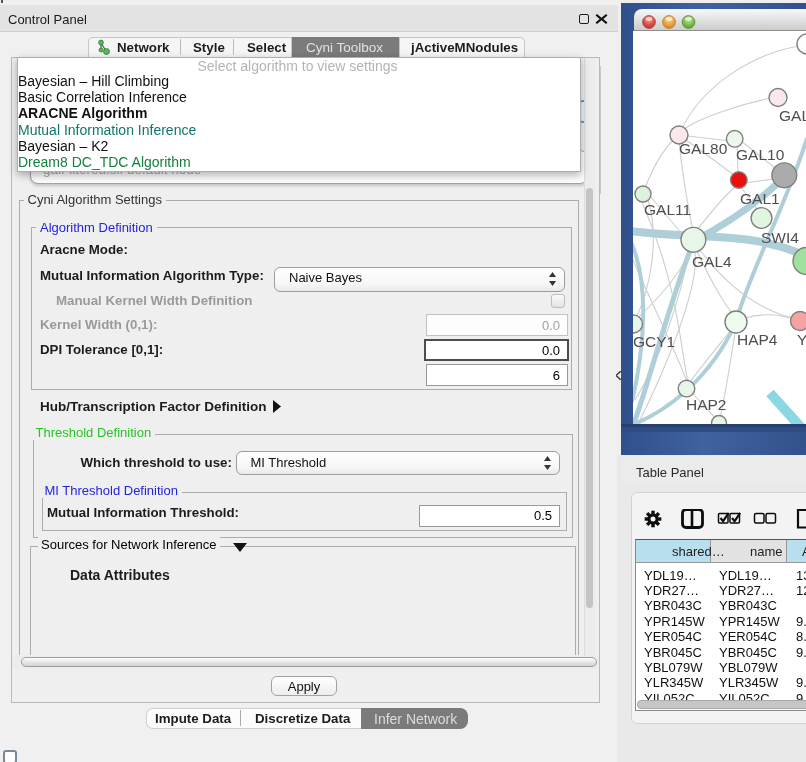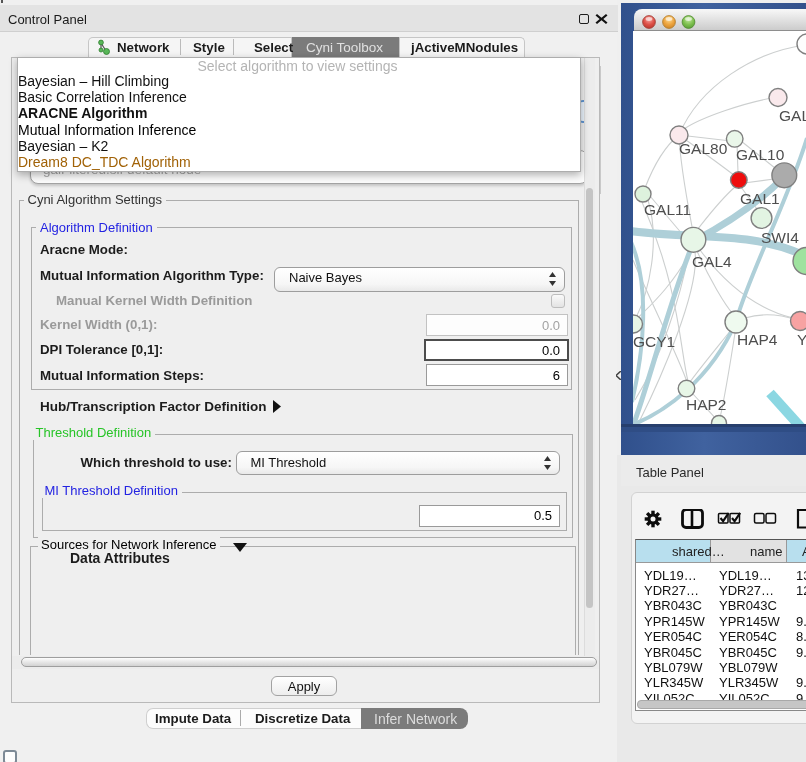--- a/index.html
+++ b/index.html
@@ -39,21 +39,21 @@
   <div class="abs" style="left:311px;top:0;width:126px;height:20px;background:#f5f5f5;border:1px solid #c6c6c6;border-bottom:none;border-radius:0 5px 0 0;"></div>
   <svg class="abs" style="left:10px;top:2px;" width="14" height="16" viewBox="0 0 14 16">
     <line x1="3" y1="4" x2="8" y2="12" stroke="#555" stroke-width="1.2"></line>
     <line x1="3" y1="4" x2="3" y2="11" stroke="#555" stroke-width="1.2"></line>
     <circle cx="3" cy="3.5" r="2.4" fill="#59b859" stroke="#2e7d2e" stroke-width="0.8"></circle>
     <circle cx="3" cy="11" r="2" fill="#59b859" stroke="#2e7d2e" stroke-width="0.8"></circle>
     <circle cx="8.5" cy="12.5" r="3" fill="#59b859" stroke="#2e7d2e" stroke-width="0.8"></circle>
   </svg>
   <div class="lbl b13" style="left:29px;top:3px;">Network</div>
   <div class="lbl b13" style="left:105px;top:3px;">Style</div>
-  <div class="lbl b13" style="left:166px;top:3px;">Select</div>
+  <div class="lbl b13" style="left:159px;top:3px;">Select</div>
   <div class="lbl b13" style="left:218px;top:3px;color:#e0e0e0;font-weight:normal;font-size:13.5px;">Cyni Toolbox</div>
   <div class="lbl b13" style="left:323px;top:3px;">jActiveMNodules</div>
 </div>
 
 <div class="abs" style="left:11px;top:57px;width:589px;height:646px;border:1px solid #b9b9b9;background:#efefef;"></div>
 
 <div class="abs" style="left:594px;top:72px;width:1px;height:118px;background:#c3c3c3;"></div>
 <div class="abs" style="left:600px;top:66px;width:1px;height:128px;background:#c9c9c9;"></div>
 <div class="abs" style="left:577px;top:100px;width:13px;height:23px;border:2.5px solid #6096d2;border-radius:6px;background:#e9f2fb;"></div>
 <div class="abs" style="left:30px;top:150px;width:558px;height:34px;border:1px solid #a3a3a3;border-radius:8px;background:#fcfcfc;overflow:hidden;box-shadow:0 2px 3px rgba(0,0,0,0.18);">
@@ -91,21 +91,20 @@
   <div class="lbl b13 gray" style="left:28px;top:259px;">Kernel Width (0,1):</div>
   <div class="tf" style="left:414px;top:256px;width:142px;height:22px;border:1px solid #c2c2c2;">
         <span style="color:#a2a2a2;">0.0</span>
       </div>
 
   <div class="lbl b13" style="left:28px;top:284px;">DPI Tolerance [0,1]:</div>
   <div class="tf" style="left:412px;top:281px;width:145px;height:22px;border:2px solid #4d4d4d;background:#fff;">
         <span style="color:#000;top:2px;">0.0</span>
       </div>
 
-  <div class="lbl b13" style="left:28px;top:309.5px;">Mutual Information Steps:</div>
   <div class="tf" style="left:414px;top:306px;width:142px;height:22px;border:1px solid #9a9a9a;background:#fff;">
         <span style="color:#000;">6</span>
       </div>
 
   <div class="lbl b13" style="left:28px;top:340.5px;font-size:13.5px;">Hub/Transcription Factor Definition</div>
   <svg class="abs" style="left:260px;top:342px;" width="10" height="13" viewBox="0 0 10 13">
         <path d="M1 0 L9 6.5 L1 13 Z" fill="#111"></path>
       </svg>
 
   <div class="etch" style="left:21px;top:376px;width:540px;height:104px;"></div>
@@ -116,31 +115,32 @@
     <span class="ct">MI Threshold</span>
     <svg class="spin" viewBox="0 0 9 14">
           <path d="M4.5 0 L8 5 H1 Z" fill="#333"></path>
           <path d="M4.5 14 L8 9 H1 Z" fill="#333"></path>
         </svg>
   </div>
 
   <div class="etch" style="left:30px;top:434px;width:525px;height:39px;"></div>
   <div class="gtitle" style="left:28.5px;top:424.5px;color:#2323e2;">MI Threshold Definition</div>
 
+  <div class="lbl b13" style="left:35px;top:447px;">Mutual Information Threshold:</div>
   <div class="tf" style="left:407px;top:447px;width:141px;height:22px;border:1px solid #9a9a9a;background:#fff;">
         <span style="color:#000;top:2px;">0.5</span>
       </div>
 
   <div class="etch" style="left:18px;top:488px;width:546px;height:120px;"></div>
   <div class="lbl" style="left:26px;top:479px;font-size:13px;background:#efefef;padding:0 3px;">Sources for Network Inference</div>
   <svg class="abs" style="left:221px;top:485px;" width="14" height="9" viewBox="0 0 14 9">
         <path d="M0 0 H14 L7 9 Z" fill="#111"></path>
       </svg>
 
-  <div class="lbl b13" style="left:24px;top:492px;font-size:14px;padding-left:34px;">Data Attributes</div>
+  <div class="lbl b13" style="left:24px;top:509px;font-size:14px;padding-left:34px;">Data Attributes</div>
 
 </div>
 </div>
 
 <div class="abs" style="left:271px;top:676px;width:66px;height:20px;border:1px solid #a2a2a2;border-radius:6px;background:linear-gradient(#fff,#ededed);text-align:center;">
   <span style="font-size:13px;color:#111;line-height:18px;">Apply</span>
 </div>
 
 <div class="abs" style="left:146px;top:707.5px;width:215px;height:21px;background:#fcfcfc;border:1px solid #cfcfcf;border-right:none;border-radius:7px 0 0 7px;"></div>
 <div class="abs" style="left:240px;top:710px;width:1px;height:16px;background:#aaa;"></div>
@@ -149,23 +149,23 @@
 <div class="lbl b13" style="left:255px;top:710.5px;">Discretize Data</div>
 <div class="lbl" style="left:374px;top:711px;font-size:14px;color:#dcdcdc;">Infer Network</div>
 
 <div class="abs" style="left:3px;top:750px;width:14px;height:14px;border:2px solid #7d8a96;border-radius:3px;background:#fdfdfd;"></div>
 
 <div class="abs" style="left:16.5px;top:57px;width:564.5px;height:115px;background:#fff;border:1px solid #adadad;box-shadow:0 3px 8px rgba(0,0,0,0.3);">
   <div class="lbl" style="left:180px;top:0px;font-size:14px;color:#b4b4b4;">Select algorithm to view settings</div>
   <div class="lbl" style="left:0.5px;top:15px;font-size:14px;color:#111;">Bayesian – Hill Climbing</div>
   <div class="lbl" style="left:0.5px;top:31px;font-size:14px;color:#111;">Basic Correlation Inference</div>
   <div class="lbl" style="left:0.5px;top:47px;font-size:14px;color:#111;font-weight:bold;">ARACNE Algorithm</div>
-  <div class="lbl" style="left:0.5px;top:63.5px;font-size:14px;color:#000000;text-align:right;">Mutual Information Inference</div>
+  <div class="lbl" style="left:0.5px;top:63.5px;font-size:14px;color:#0f766e;text-align:right;">Mutual Information Inference</div>
   <div class="lbl" style="left:0.5px;top:80px;font-size:14px;color:#111;">Bayesian – K2</div>
-  <div class="lbl" style="left:0.5px;top:96px;font-size:14px;color:#a16207;">Dream8 DC_TDC Algorithm</div>
+  <div class="lbl" style="left:0.5px;top:96px;font-size:14px;color:#15803d;">Dream8 DC_TDC Algorithm</div>
 </div>
 
 <svg class="abs" style="left:616px;top:371px;" width="6" height="9" viewBox="0 0 6 9">
     <path d="M5 0 L0 4.5 L5 9" fill="none" stroke="#444" stroke-width="1.6"></path>
   </svg>
 
 <div class="abs" style="left:621px;top:3px;width:185px;height:452px;background:linear-gradient(90deg,#30508c,#40629f 45%,#33518c);"></div>
 <div class="abs" style="left:621px;top:424px;width:185px;height:3px;background:#273f6d;"></div>
 <div class="abs" style="left:621px;top:427px;width:185px;height:5px;background:#2f4d85;"></div>
 <div class="abs" style="left:634px;top:9px;width:172px;height:22px;background:linear-gradient(#f8f8f8,#cccccc);border-bottom:1px solid #8e8e8e;border-radius:8px 0 0 0;"></div>

